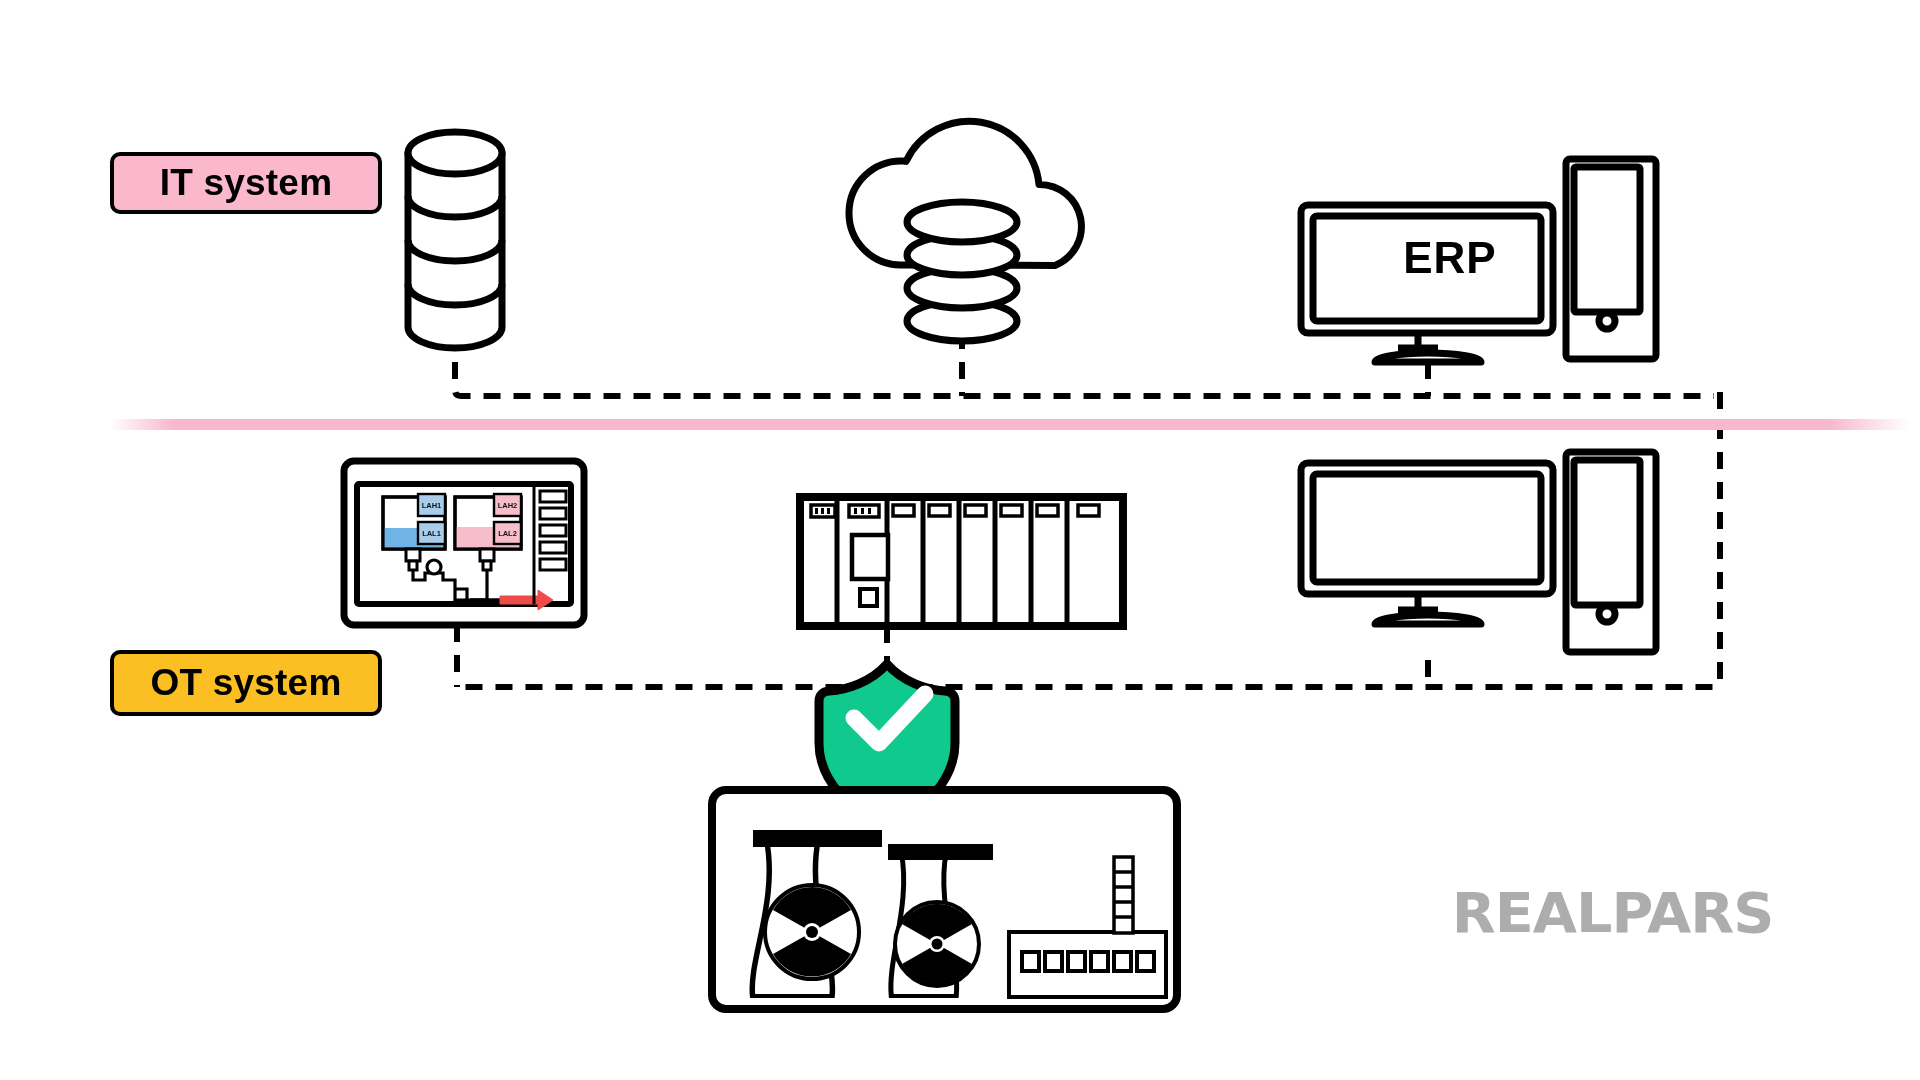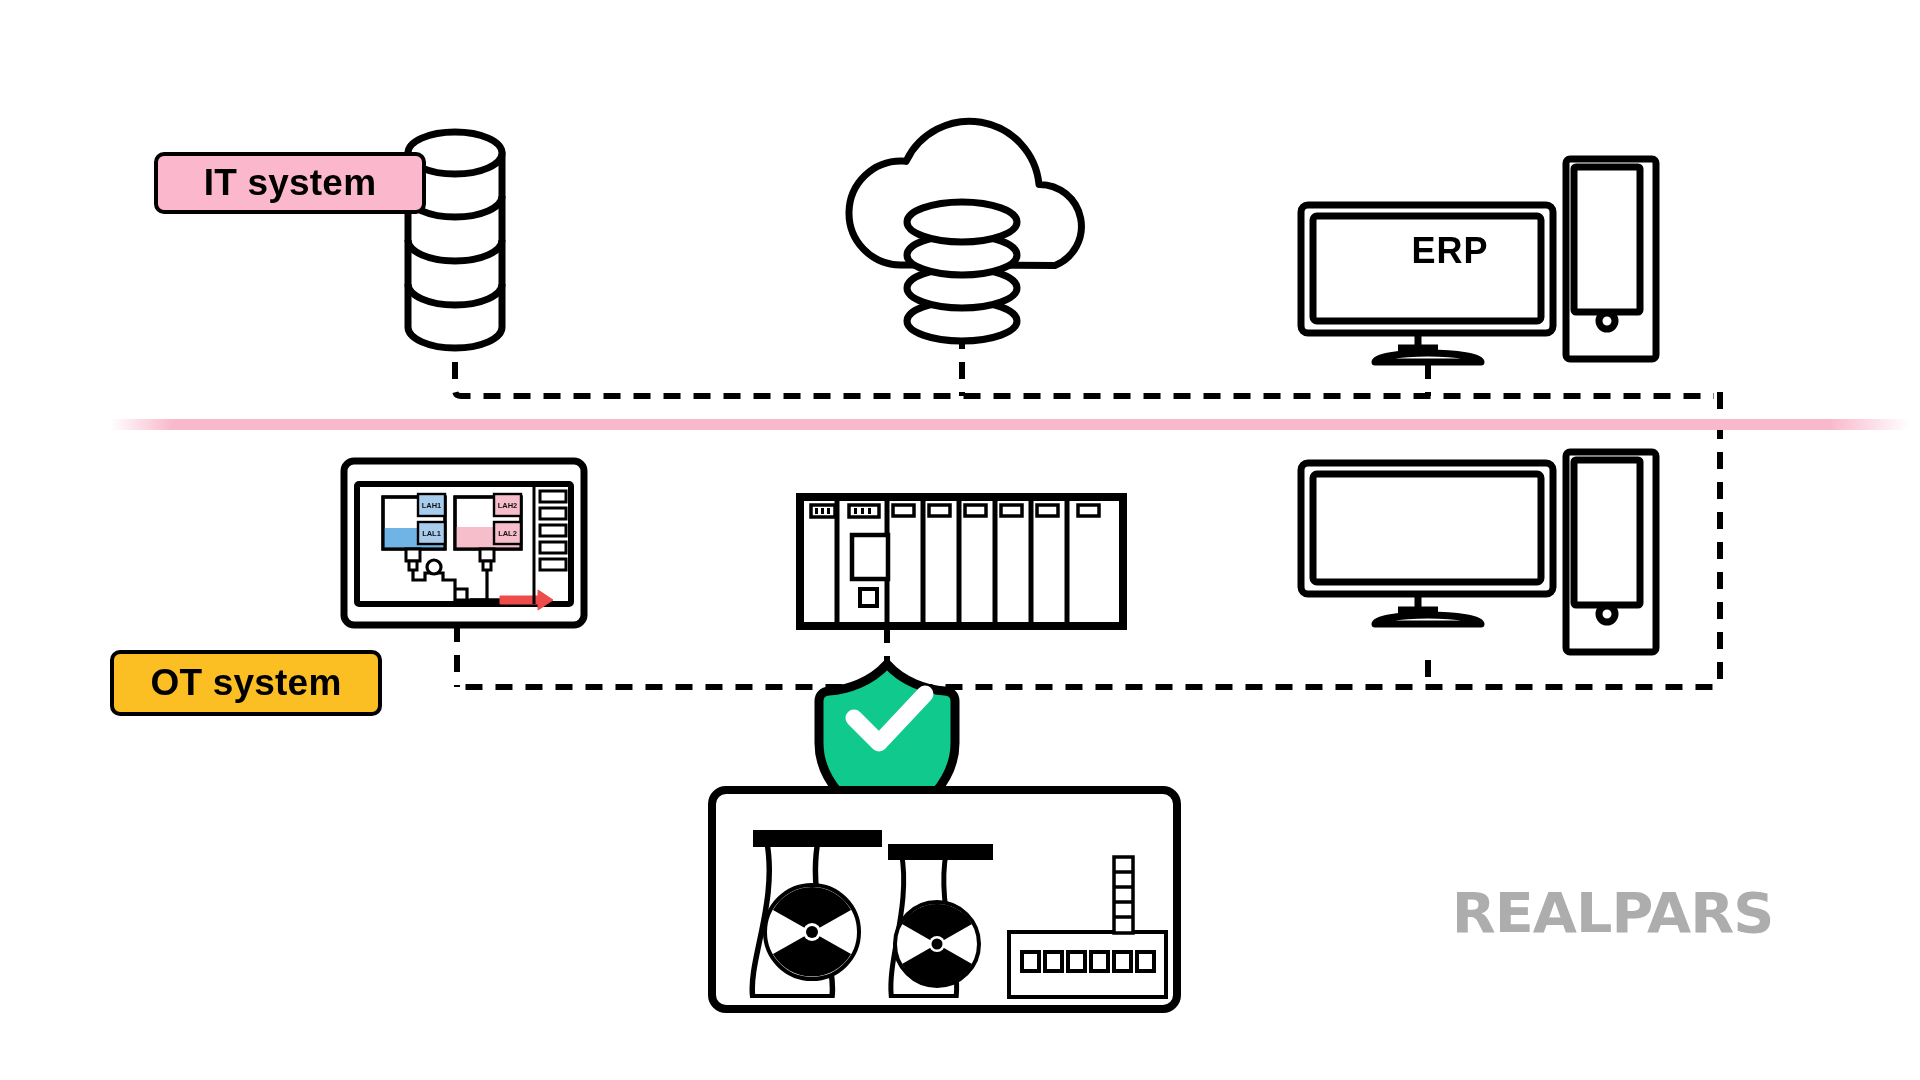--- a/index.html
+++ b/index.html
@@ -19,31 +19,31 @@
     border:4px solid #000;
     border-radius:10px;
     font-weight:bold;
     color:#000;
     letter-spacing:0.2px;
     box-sizing:border-box;
     white-space:nowrap;
   }
   #it-badge{
     left:110px;top:152px;width:272px;height:62px;
-    background:#FBB8CC;font-size:37px;margin-left:44px;
+    background:#FBB8CC;font-size:37px;
   }
   #ot-badge{
     left:110px;top:650px;width:272px;height:66px;
     background:#FBBF24;font-size:37px;
   }
 
   #erp-label{
     position:absolute;left:1330px;top:230px;width:240px;height:56px;
-    display:flex;justify-content:center;
-    font-size:36px;font-weight:bold;color:#000;letter-spacing:1px;
+    display:flex;align-items:center;justify-content:center;
+    font-size:44px;font-weight:bold;color:#000;letter-spacing:1px;
   }
 
   #realpars-logo{
     position:absolute;left:1455px;top:880px;
     font-size:56px;font-weight:bold;color:#ADADAD;
     letter-spacing:-1px;
     transform:scaleX(1.02);
     font-family:"DejaVu Sans", sans-serif;
     user-select:none;
   }

